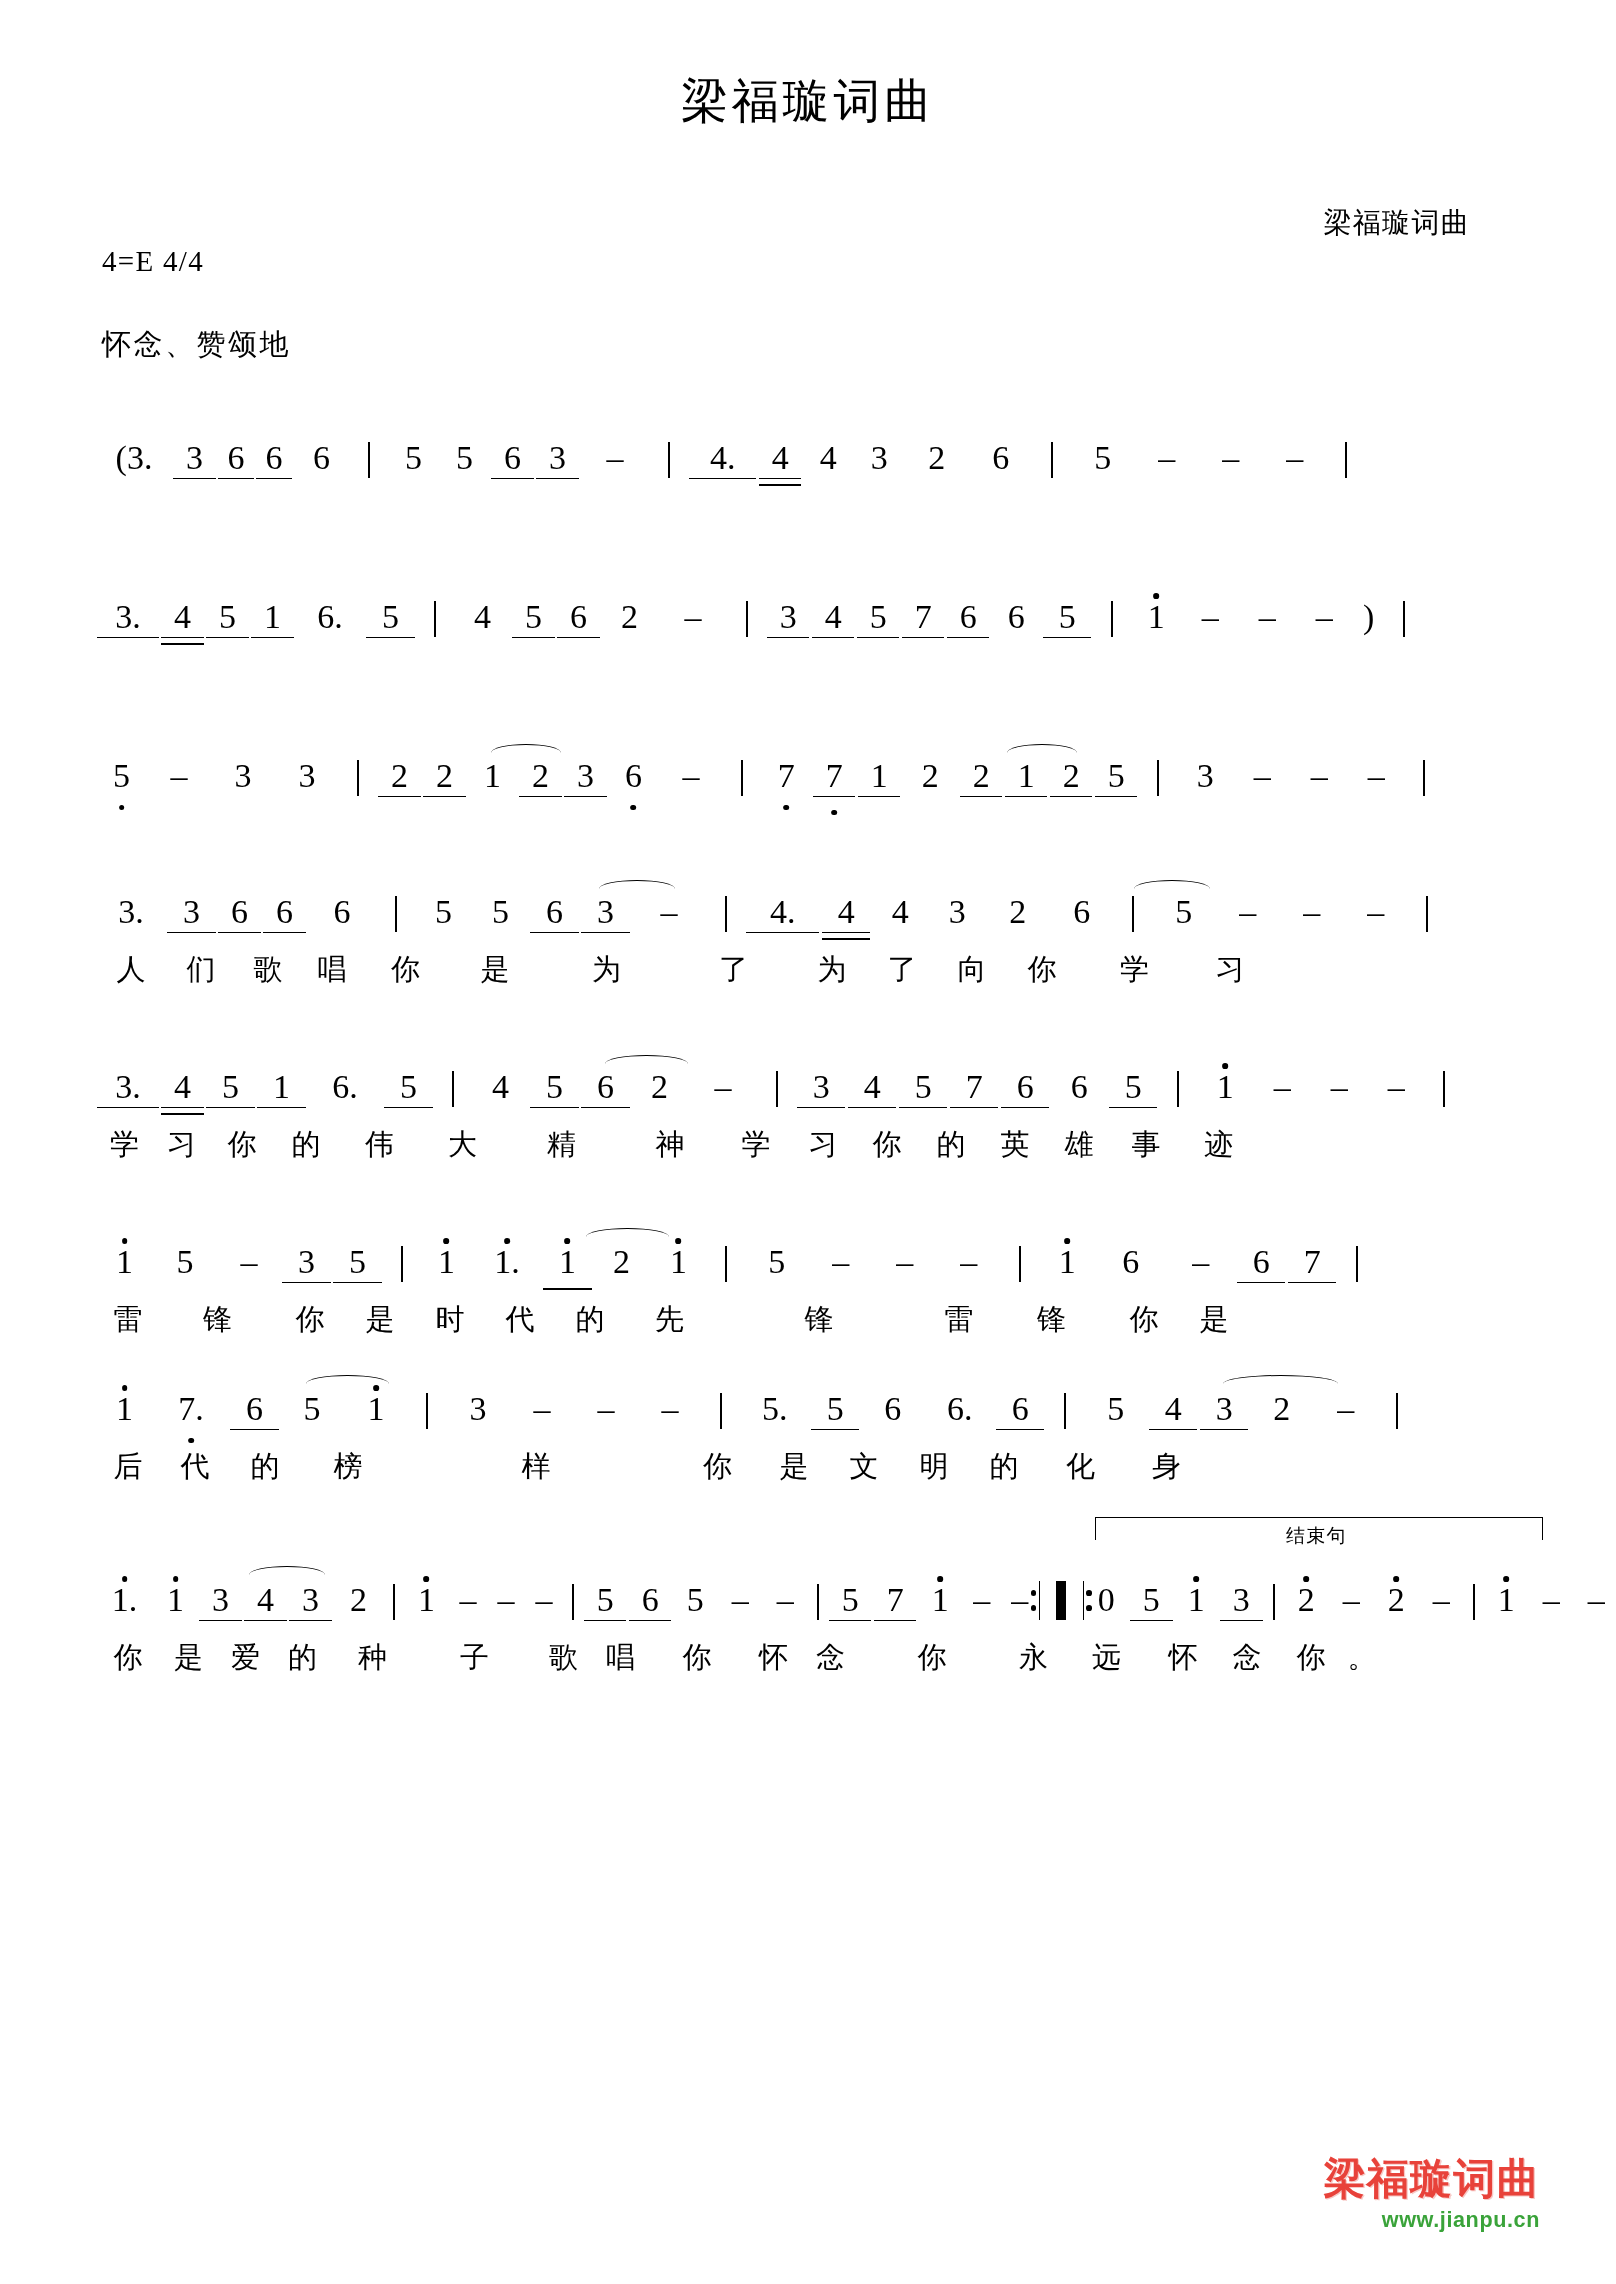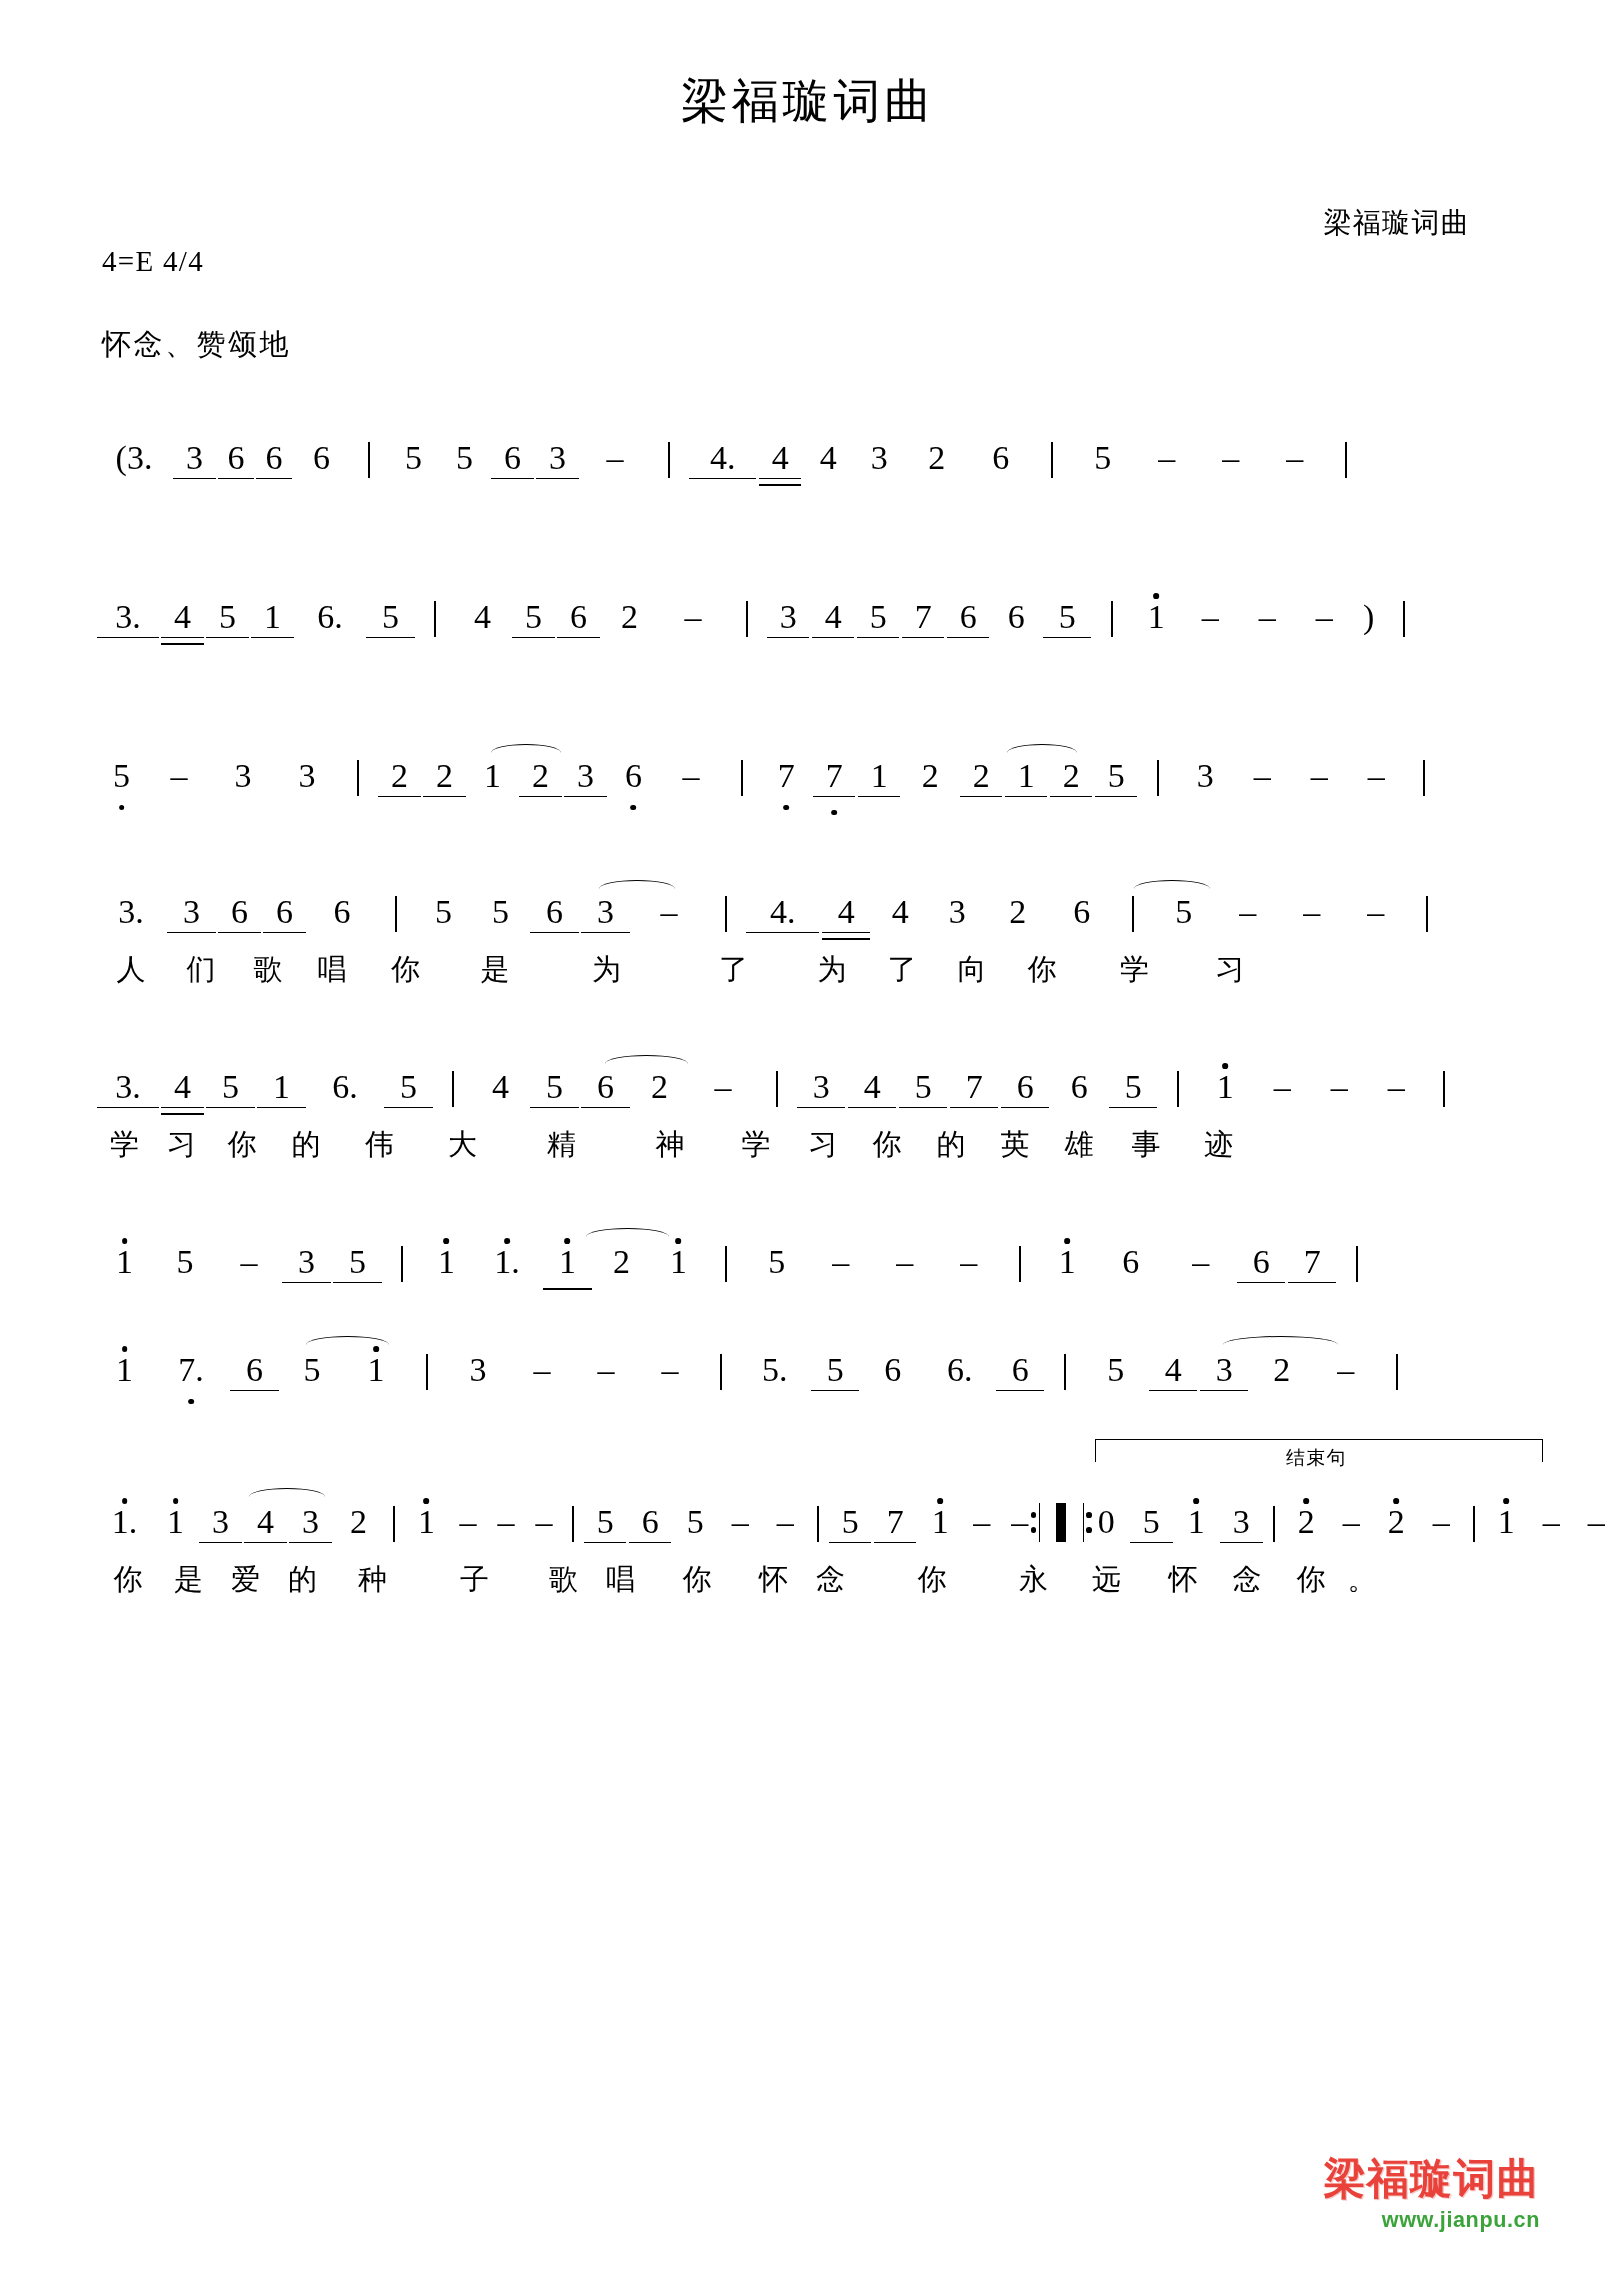--- a/index.html
+++ b/index.html
@@ -455,20 +455,35 @@
         <span class="nt" style="width:64px">–</span>
         <span class="nt" style="width:64px">–</span>
         <span class="barspace"></span><span class="bar"></span><span class="barspace"></span>
         <span class="nt oct-hi" style="width:57px">1</span>
         <span class="nt" style="width:70px">6</span>
         <span class="nt" style="width:70px">–</span>
         <span class="nt beam1" style="width:51px">6</span>
         <span class="nt beam1" style="width:51px">7</span>
         <span class="barspace"></span><span class="bar"></span>
       </div>
+      <div class="lyrics">
+        <span class="ly" style="width:64px">雷</span>
+        <span class="ly" style="width:115px">锋</span>
+        <span class="ly" style="width:70px">你</span>
+        <span class="ly" style="width:70px">是</span>
+        <span class="ly" style="width:70px">时</span>
+        <span class="ly" style="width:70px">代</span>
+        <span class="ly" style="width:70px">的</span>
+        <span class="ly" style="width:89px">先</span>
+        <span class="ly" style="width:210px">锋</span>
+        <span class="ly" style="width:70px">雷</span>
+        <span class="ly" style="width:115px">锋</span>
+        <span class="ly" style="width:70px">你</span>
+        <span class="ly" style="width:70px">是</span>
+      </div>
     </div>
 
     <div class="system" style="margin-top:32px">
       <div class="staffline">
         <div class="slur" style="left:210px; top:3.8px; width:83px;"></div>
         <div class="slur" style="left:1127px; top:3.8px; width:115px;"></div>
         <span class="nt oct-hi" style="width:57px">1</span>
         <span class="nt oct-lo" style="width:76px">7.</span>
         <span class="nt beam1" style="width:51px">6</span>
         <span class="nt" style="width:64px">5</span>
@@ -484,20 +499,34 @@
         <span class="nt" style="width:64px">6</span>
         <span class="nt" style="width:70px">6.</span>
         <span class="nt beam1" style="width:51px">6</span>
         <span class="barspace"></span><span class="bar"></span><span class="barspace"></span>
         <span class="nt" style="width:64px">5</span>
         <span class="nt beam1" style="width:51px">4</span>
         <span class="nt beam1" style="width:51px">3</span>
         <span class="nt" style="width:64px">2</span>
         <span class="nt" style="width:64px">–</span>
         <span class="barspace"></span><span class="bar"></span>
+      </div>
+      <div class="lyrics">
+        <span class="ly" style="width:64px">后</span>
+        <span class="ly" style="width:70px">代</span>
+        <span class="ly" style="width:70px">的</span>
+        <span class="ly" style="width:96px">榜</span>
+        <span class="ly" style="width:280px">样</span>
+        <span class="ly" style="width:83px">你</span>
+        <span class="ly" style="width:70px">是</span>
+        <span class="ly" style="width:70px">文</span>
+        <span class="ly" style="width:70px">明</span>
+        <span class="ly" style="width:70px">的</span>
+        <span class="ly" style="width:83px">化</span>
+        <span class="ly" style="width:89px">身</span>
       </div>
     </div>
 
     <div class="system" style="margin-top:76px; position:relative;">
       <div class="ending" style="left:1095px; top:-45px; width:446px;"></div>
       <div class="ending-label" style="left:1286px; top:-39px;">结束句</div>
       <div class="staffline">
         <div class="slur" style="left:153px; top:3.8px; width:76px;"></div>
         <span class="nt oct-hi" style="width:57px">1.</span>
         <span class="nt oct-hi beam1" style="width:45px">1</span>

